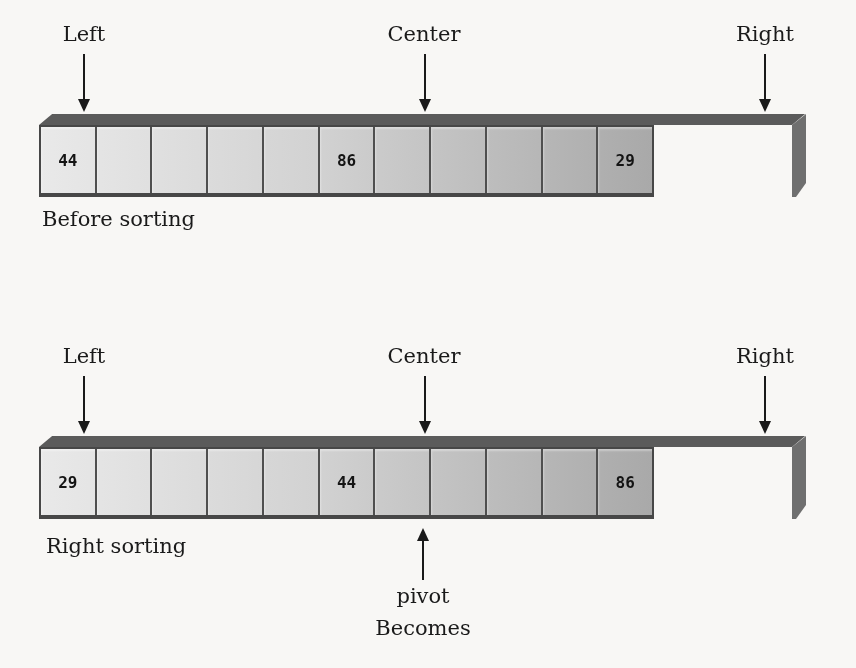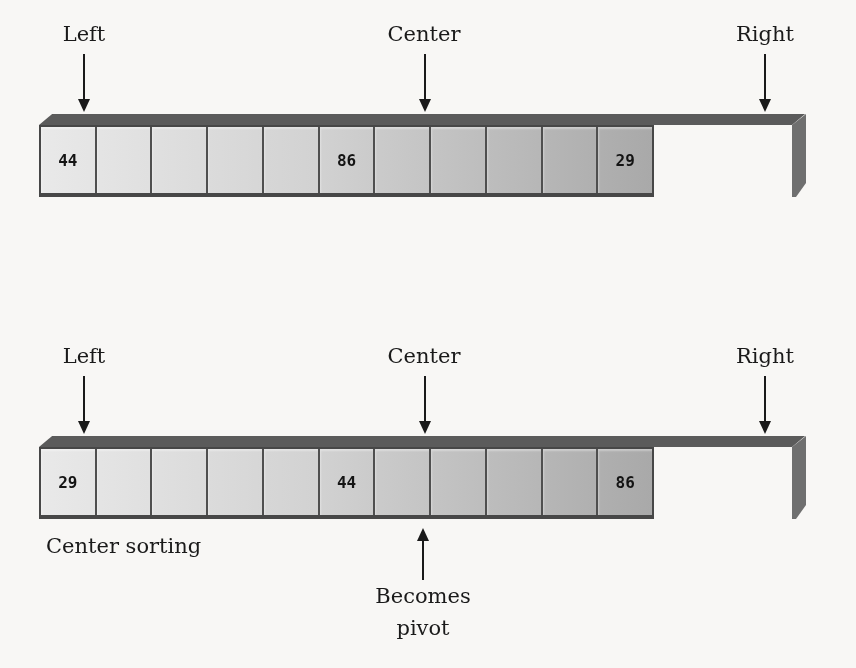--- a/index.html
+++ b/index.html
@@ -137,20 +137,21 @@
       <div class="cell"></div>
       <div class="cell">86</div>
       <div class="cell"></div>
       <div class="cell"></div>
       <div class="cell"></div>
       <div class="cell"></div>
       <div class="cell">29</div>
     </div>
   </div>
 
+  <span class="caption" style="left:42px; top:207px">Before sorting</span>
 
   <span class="ptr-label" style="left:84px;  top:344px">Left</span>
   <span class="ptr-label" style="left:424px; top:344px">Center</span>
   <span class="ptr-label" style="left:765px; top:344px">Right</span>
 
   <div class="arrow-down" style="left:77px;  top:376px">
       <span class="shaft"></span>
       <span class="head"></span>
     </div>
   <div class="arrow-down" style="left:418px; top:376px">
@@ -175,25 +176,25 @@
       <div class="cell"></div>
       <div class="cell">44</div>
       <div class="cell"></div>
       <div class="cell"></div>
       <div class="cell"></div>
       <div class="cell"></div>
       <div class="cell">86</div>
     </div>
   </div>
 
-  <span class="caption" style="left:46px; top:534px">Center sorting</span>
+  <span class="caption" style="left:46px; top:534px">Right sorting</span>
 
   <div class="arrow-up" style="left:416px; top:528px">
       <span class="shaft"></span>
       <span class="head"></span>
     </div>
 
   <div class="pivot-note" style="left:423px; top:580px">
+    <span>pivot</span>
     <span>Becomes</span>
-    <span>pivot</span>
   </div>
 
 </div>
 
 </body></html>

